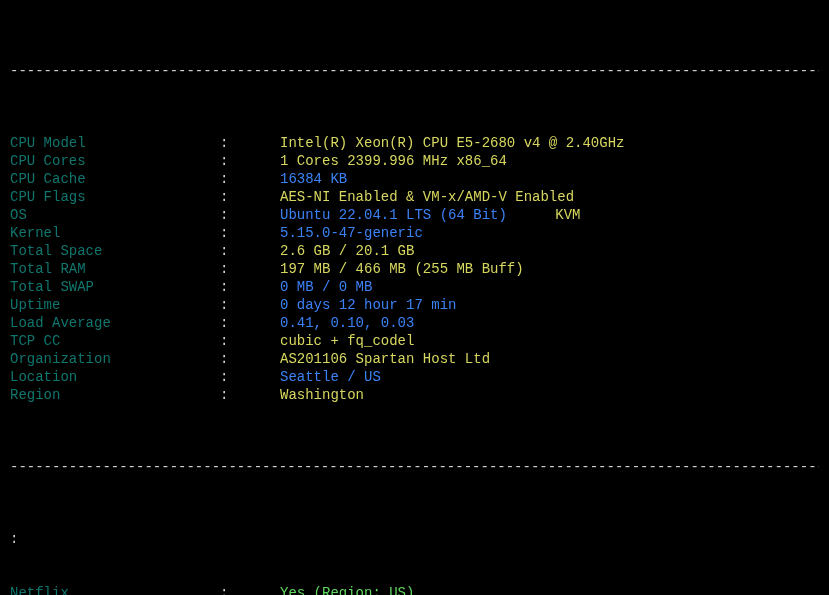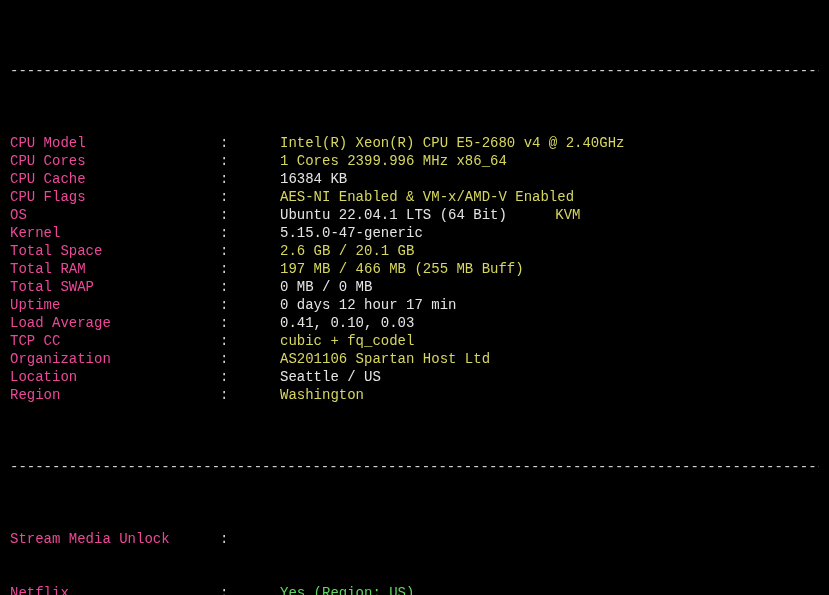--- a/index.html
+++ b/index.html
@@ -14,41 +14,41 @@
     font-family: "Consolas", "Courier New", monospace;
     font-size: 14px;
     line-height: 18px;
     white-space: pre;
     color: #ccc;
     padding: 8px 10px;
     background: #000;
     position: relative;
   }
   .row { display: flex; }
-  .label { color: #ec4899; width: 210px; display: inline-block; }
+  .label { color: #0f766e; width: 210px; display: inline-block; }
   .colon { color: #d0d0d0; width: 20px; display: inline-block; }
   .val { display: inline-block; margin-left: 40px; }
   .yellow { color: #d7d75f; }     
-  .cyan   { color: #e5e5e5; }     
+  .cyan   { color: #3b82f6; }     
   .green  { color: #5fd75f; }
   .divider { color: #d0d0d0; letter-spacing: 0px; white-space: pre; overflow: hidden; width: 809px; }
 </style>
 </head>
 <body>
 
 <div class="terminal">
 
   <div class="divider">----------------------------------------------------------------------------------------------------</div>
 
   <div id="sys-block"><div class="row"><span class="label">CPU Model</span><span class="colon">: </span><span class="val yellow">Intel(R) Xeon(R) CPU E5-2680 v4 @ 2.40GHz</span></div><div class="row"><span class="label">CPU Cores</span><span class="colon">: </span><span class="val yellow">1 Cores 2399.996 MHz x86_64</span></div><div class="row"><span class="label">CPU Cache</span><span class="colon">: </span><span class="val cyan">16384 KB</span></div><div class="row"><span class="label">CPU Flags</span><span class="colon">: </span><span class="val yellow">AES-NI Enabled &amp; VM-x/AMD-V Enabled</span></div><div class="row"><span class="label">OS</span><span class="colon">: </span><span class="val cyan">Ubuntu 22.04.1 LTS (64 Bit) </span><span class="val yellow">KVM</span></div><div class="row"><span class="label">Kernel</span><span class="colon">: </span><span class="val cyan">5.15.0-47-generic</span></div><div class="row"><span class="label">Total Space</span><span class="colon">: </span><span class="val yellow">2.6 GB / 20.1 GB</span></div><div class="row"><span class="label">Total RAM</span><span class="colon">: </span><span class="val yellow">197 MB / 466 MB (255 MB Buff)</span></div><div class="row"><span class="label">Total SWAP</span><span class="colon">: </span><span class="val cyan">0 MB / 0 MB</span></div><div class="row"><span class="label">Uptime</span><span class="colon">: </span><span class="val cyan">0 days 12 hour 17 min</span></div><div class="row"><span class="label">Load Average</span><span class="colon">: </span><span class="val cyan">0.41, 0.10, 0.03</span></div><div class="row"><span class="label">TCP CC</span><span class="colon">: </span><span class="val yellow">cubic + fq_codel</span></div><div class="row"><span class="label">Organization</span><span class="colon">: </span><span class="val yellow">AS201106 Spartan Host Ltd</span></div><div class="row"><span class="label">Location</span><span class="colon">: </span><span class="val cyan">Seattle / US</span></div><div class="row"><span class="label">Region</span><span class="colon">: </span><span class="val yellow">Washington</span></div></div>
 
   <div class="divider">----------------------------------------------------------------------------------------------------</div>
 
   <div class="row">
-    <span class="label">Stream Media Unlock</span><span class="colon">: </span>
+    <span class="colon">: </span>
   </div>
   <div id="stream-block"><div class="row"><span class="label">Netflix</span><span class="colon">: </span><span class="val green">Yes (Region: US)</span></div></div>
 
   
 
   
 
   
 
   

